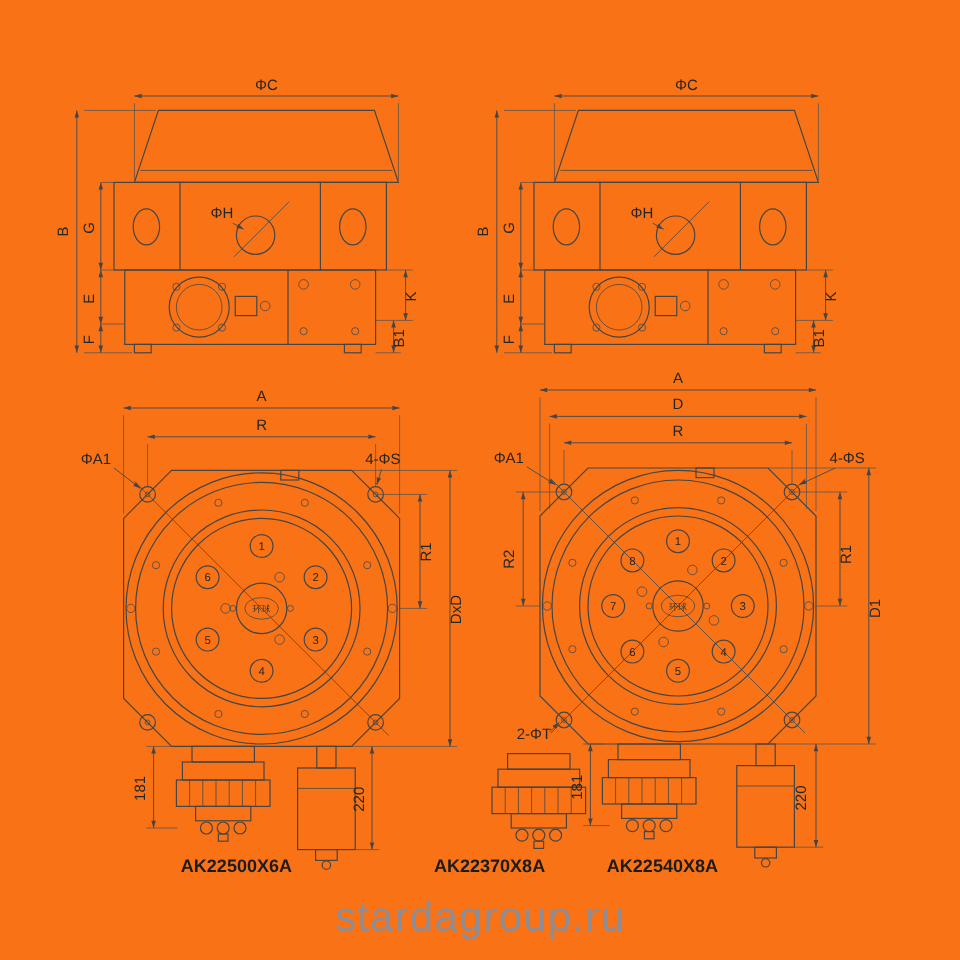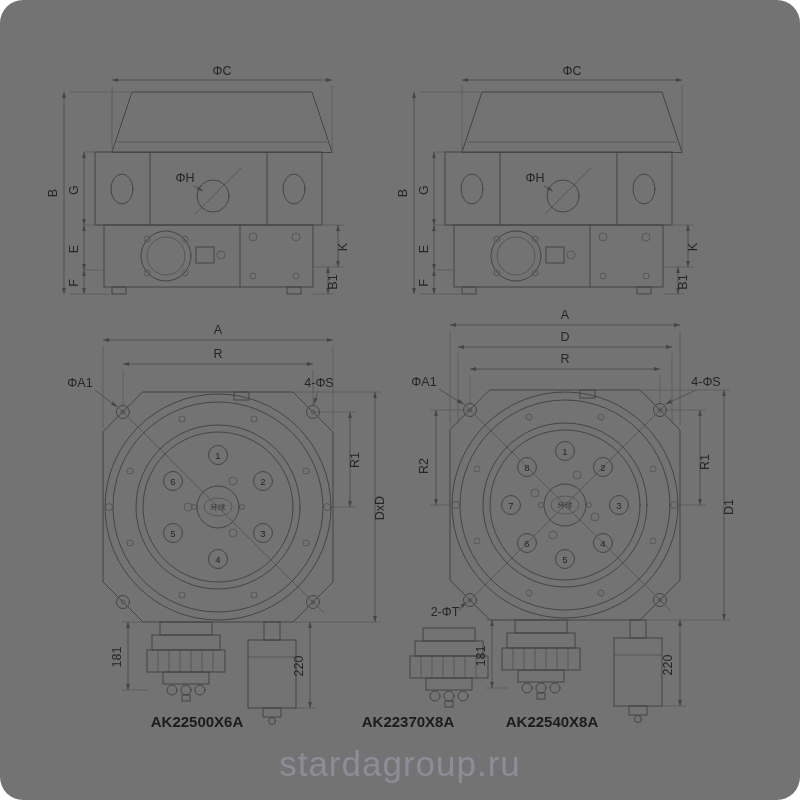--- a/index.html
+++ b/index.html
@@ -1,17 +1,17 @@
 <!DOCTYPE html>
 <html><head>
 <meta charset="utf-8">
 <style>
   html,body{margin:0;padding:0;background:#ffffff;}
-  #stage{position:relative;width:800px;height:800px;background:#737373;overflow:hidden;
-         font-family:"Liberation Sans", sans-serif;border-radius:23px;}
+  #stage{position:relative;width:800px;height:800px;background:#f97316;overflow:hidden;
+         font-family:"Liberation Sans", sans-serif;}
   svg{display:block;}
   .ln{stroke:#454545;stroke-width:1;fill:none;stroke-linecap:square;}
   .thin{stroke:#4a4a4a;stroke-width:0.7;fill:none;}
   .dim{stroke:#4a4a4a;stroke-width:0.8;fill:none;}
   .ext{stroke:#555555;stroke-width:0.65;fill:none;}
   text{fill:#262626;font-family:"Liberation Sans", sans-serif;}
   .lbl{font-size:12.5px;}
   .num{font-size:9.5px;}
   .logo{font-size:7.5px;fill:#333;}
   .cap{font-size:15px;font-weight:700;fill:#1c1c1c;}

